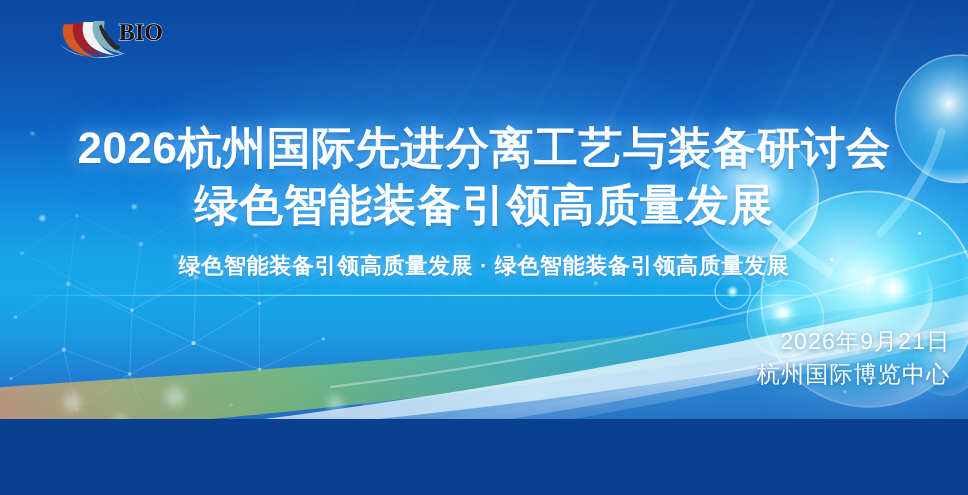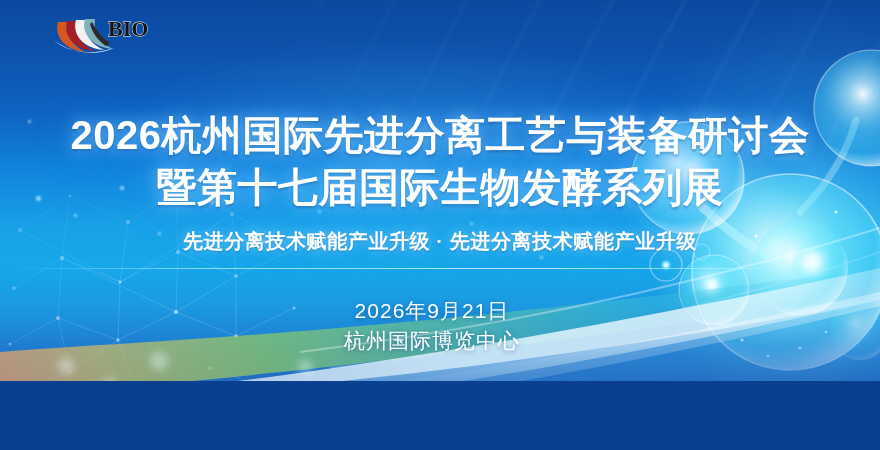--- a/index.html
+++ b/index.html
@@ -61,21 +61,21 @@
   .subtitle{
     position:absolute;left:0;right:0;top:228px;text-align:center;
     color:#ffffff;font-size:20px;font-weight:bold;letter-spacing:.6px;white-space:nowrap;
     text-shadow:0 0 12px rgba(120,205,255,.9), 0 0 26px rgba(70,165,250,.55), 0 1px 2px rgba(10,50,110,.4);
   }
   .divider{
     position:absolute;top:268px;left:14px;width:852px;height:1px;
     background:linear-gradient(90deg, rgba(160,230,255,0) 0%, rgba(175,235,255,.75) 22%, rgba(200,245,255,.85) 60%, rgba(190,240,255,.55) 84%, rgba(160,230,255,0) 100%);
   }
 
-  .event-meta{position:absolute;left:0;right:16px;top:296px;text-align:center;}
+  .event-meta{position:absolute;left:0;right:16px;top:296px;text-align:right;}
   .meta-line{color:#ffffff;font-size:21px;line-height:1.45;letter-spacing:1px;white-space:nowrap;
     text-shadow:0 1px 5px rgba(12,60,130,.55);}
   .meta-line.venue{font-size:21px;}
 </style>
 </head>
 <body>
 
 <div id="banner">
 
   <div class="bg streaks"></div>
@@ -263,24 +263,24 @@
         <path d="M33,9 C29,23 39,37 61,39 C47,33 41,23 43,9 Z" fill="#7fb2bd"></path>
         <path d="M2,30 C14,42 38,46 62,38 C46,46 18,44 2,30 Z" fill="#f4f4f4"></path>
         <path d="M40,12 C44,20 50,28 58,33 L54,36 C46,31 40,22 38,14 Z" fill="#2b2b2b"></path>
       </g>
       <text x="56" y="26" font-family="'Liberation Serif','DejaVu Serif',serif" font-size="22" font-weight="bold" fill="#141414" stroke="#ffffff" stroke-width="0.8" paint-order="stroke">BIO</text>
     </svg>
   </div>
 
   <div class="title-wrap">
     <div class="title-line l1">2026杭州国际先进分离工艺与装备研讨会</div>
-    <div class="title-line l2">暨第十七届国际生物发酵系列展</div>
-  </div>
-
-  <div class="subtitle">先进分离技术赋能产业升级 · 先进分离技术赋能产业升级</div>
+    <div class="title-line l2">绿色智能装备引领高质量发展</div>
+  </div>
+
+  <div class="subtitle">绿色智能装备引领高质量发展 · 绿色智能装备引领高质量发展</div>
   <div class="divider"></div>
 
   <div class="event-meta">
     <div class="meta-line date">2026年9月21日</div>
     <div class="meta-line venue">杭州国际博览中心</div>
   </div>
 
 </div>
 
 </body></html>

